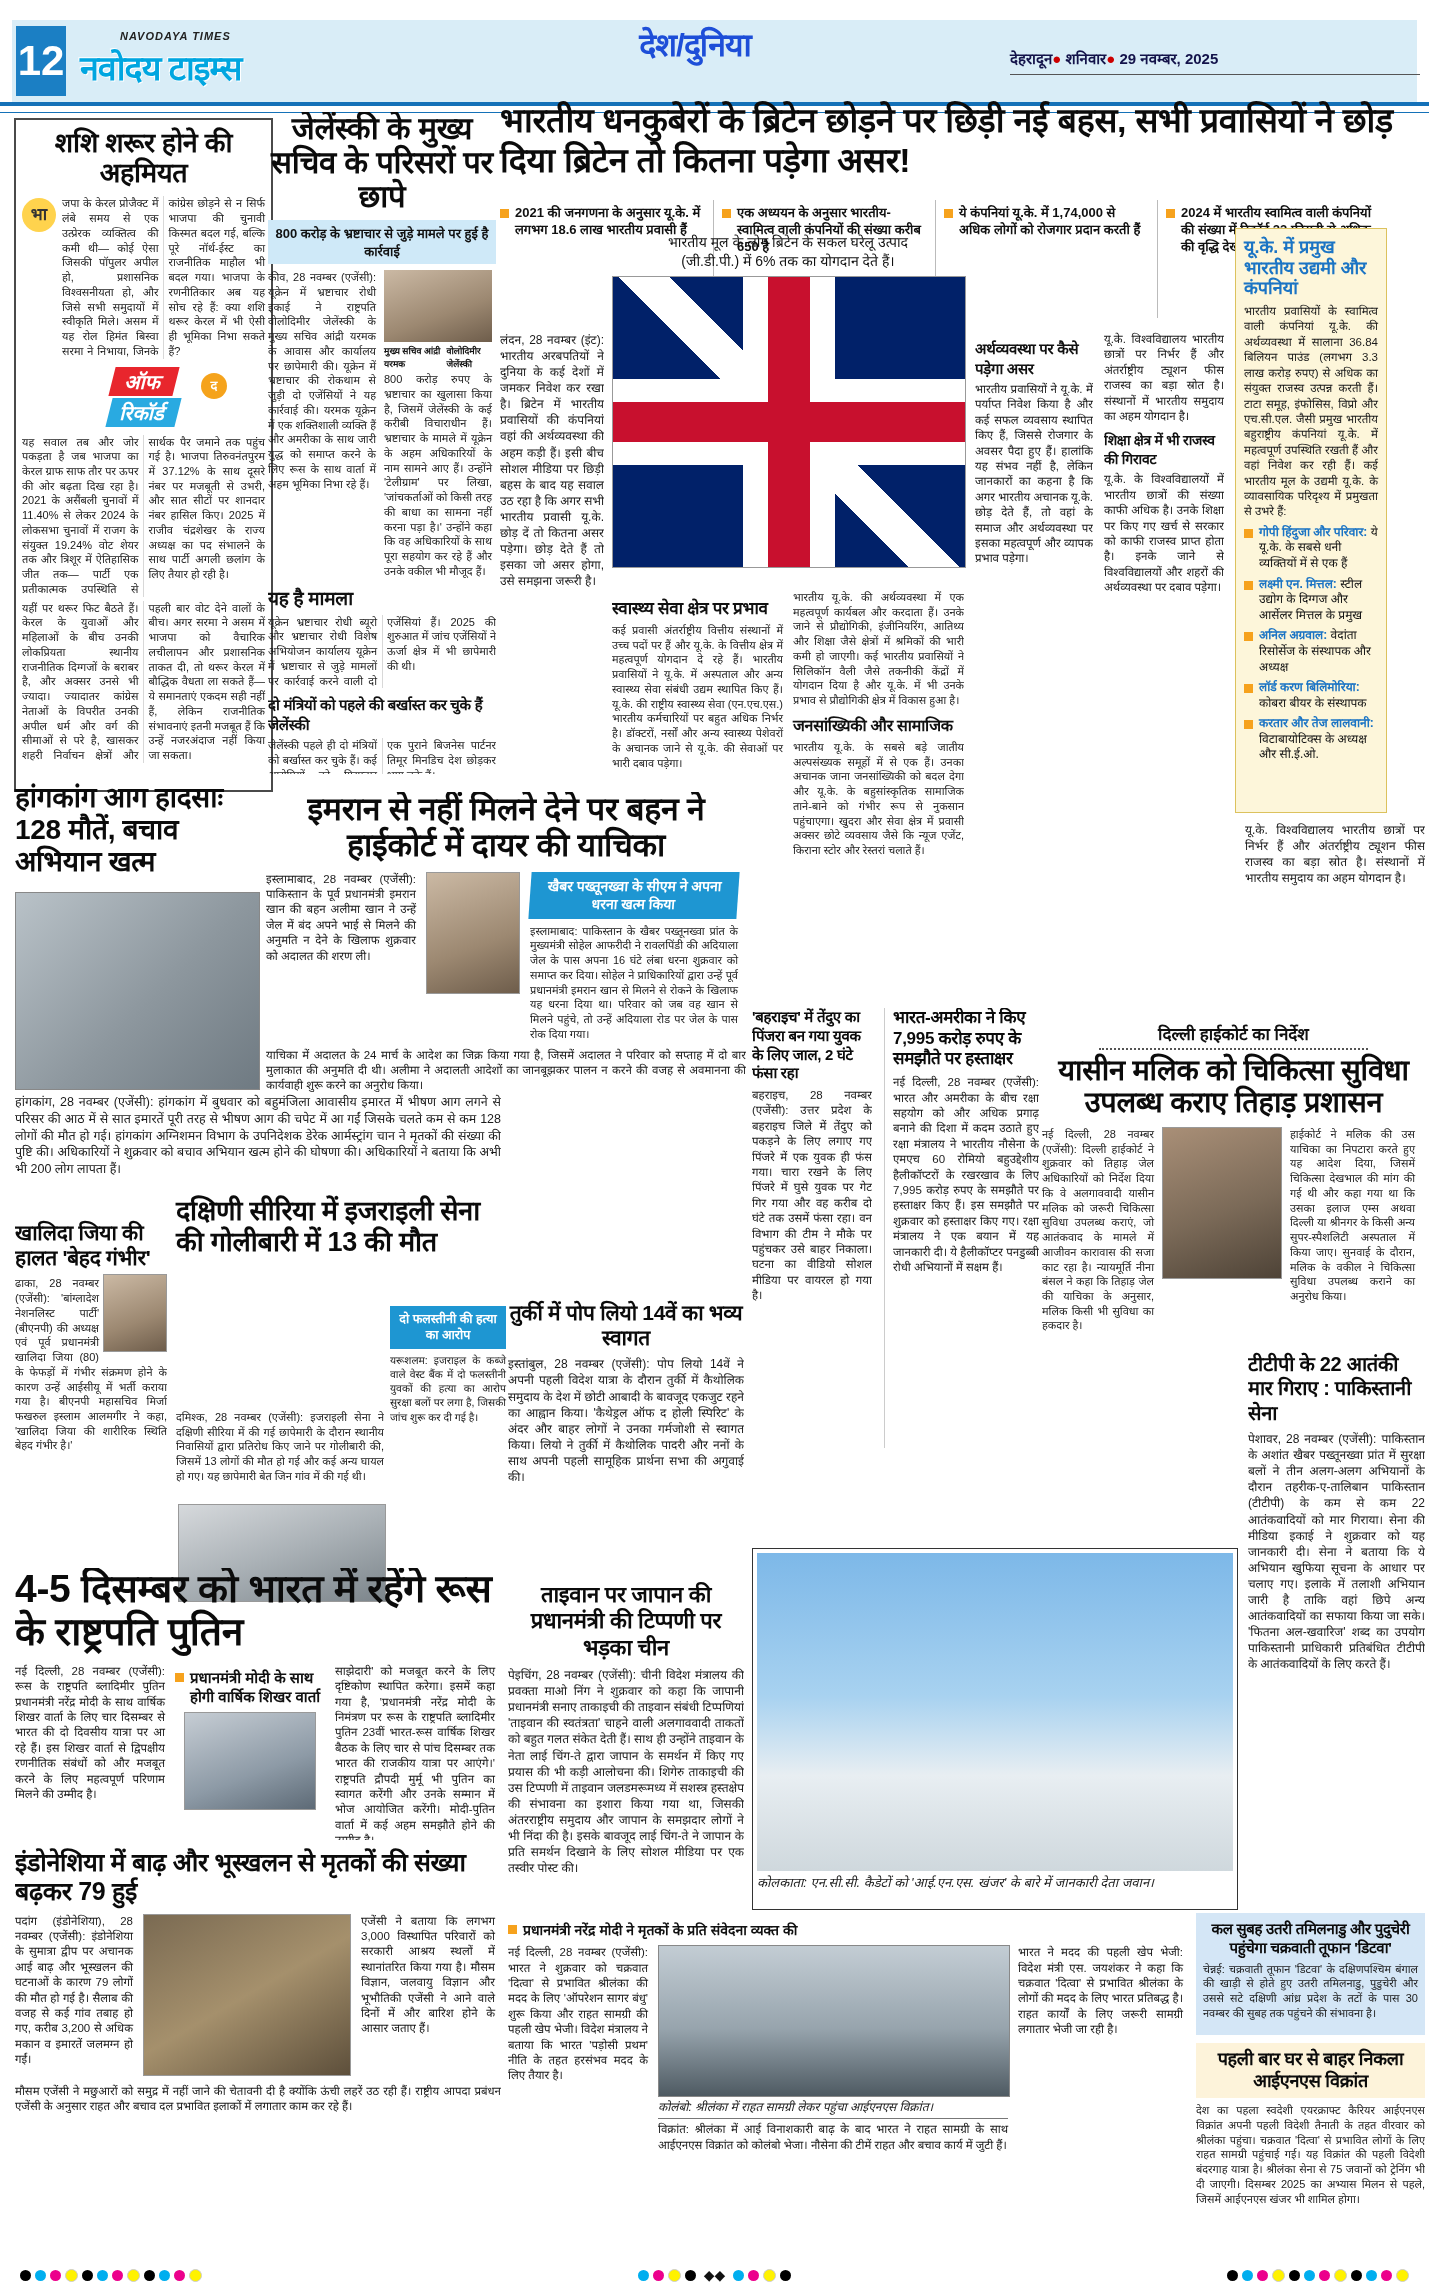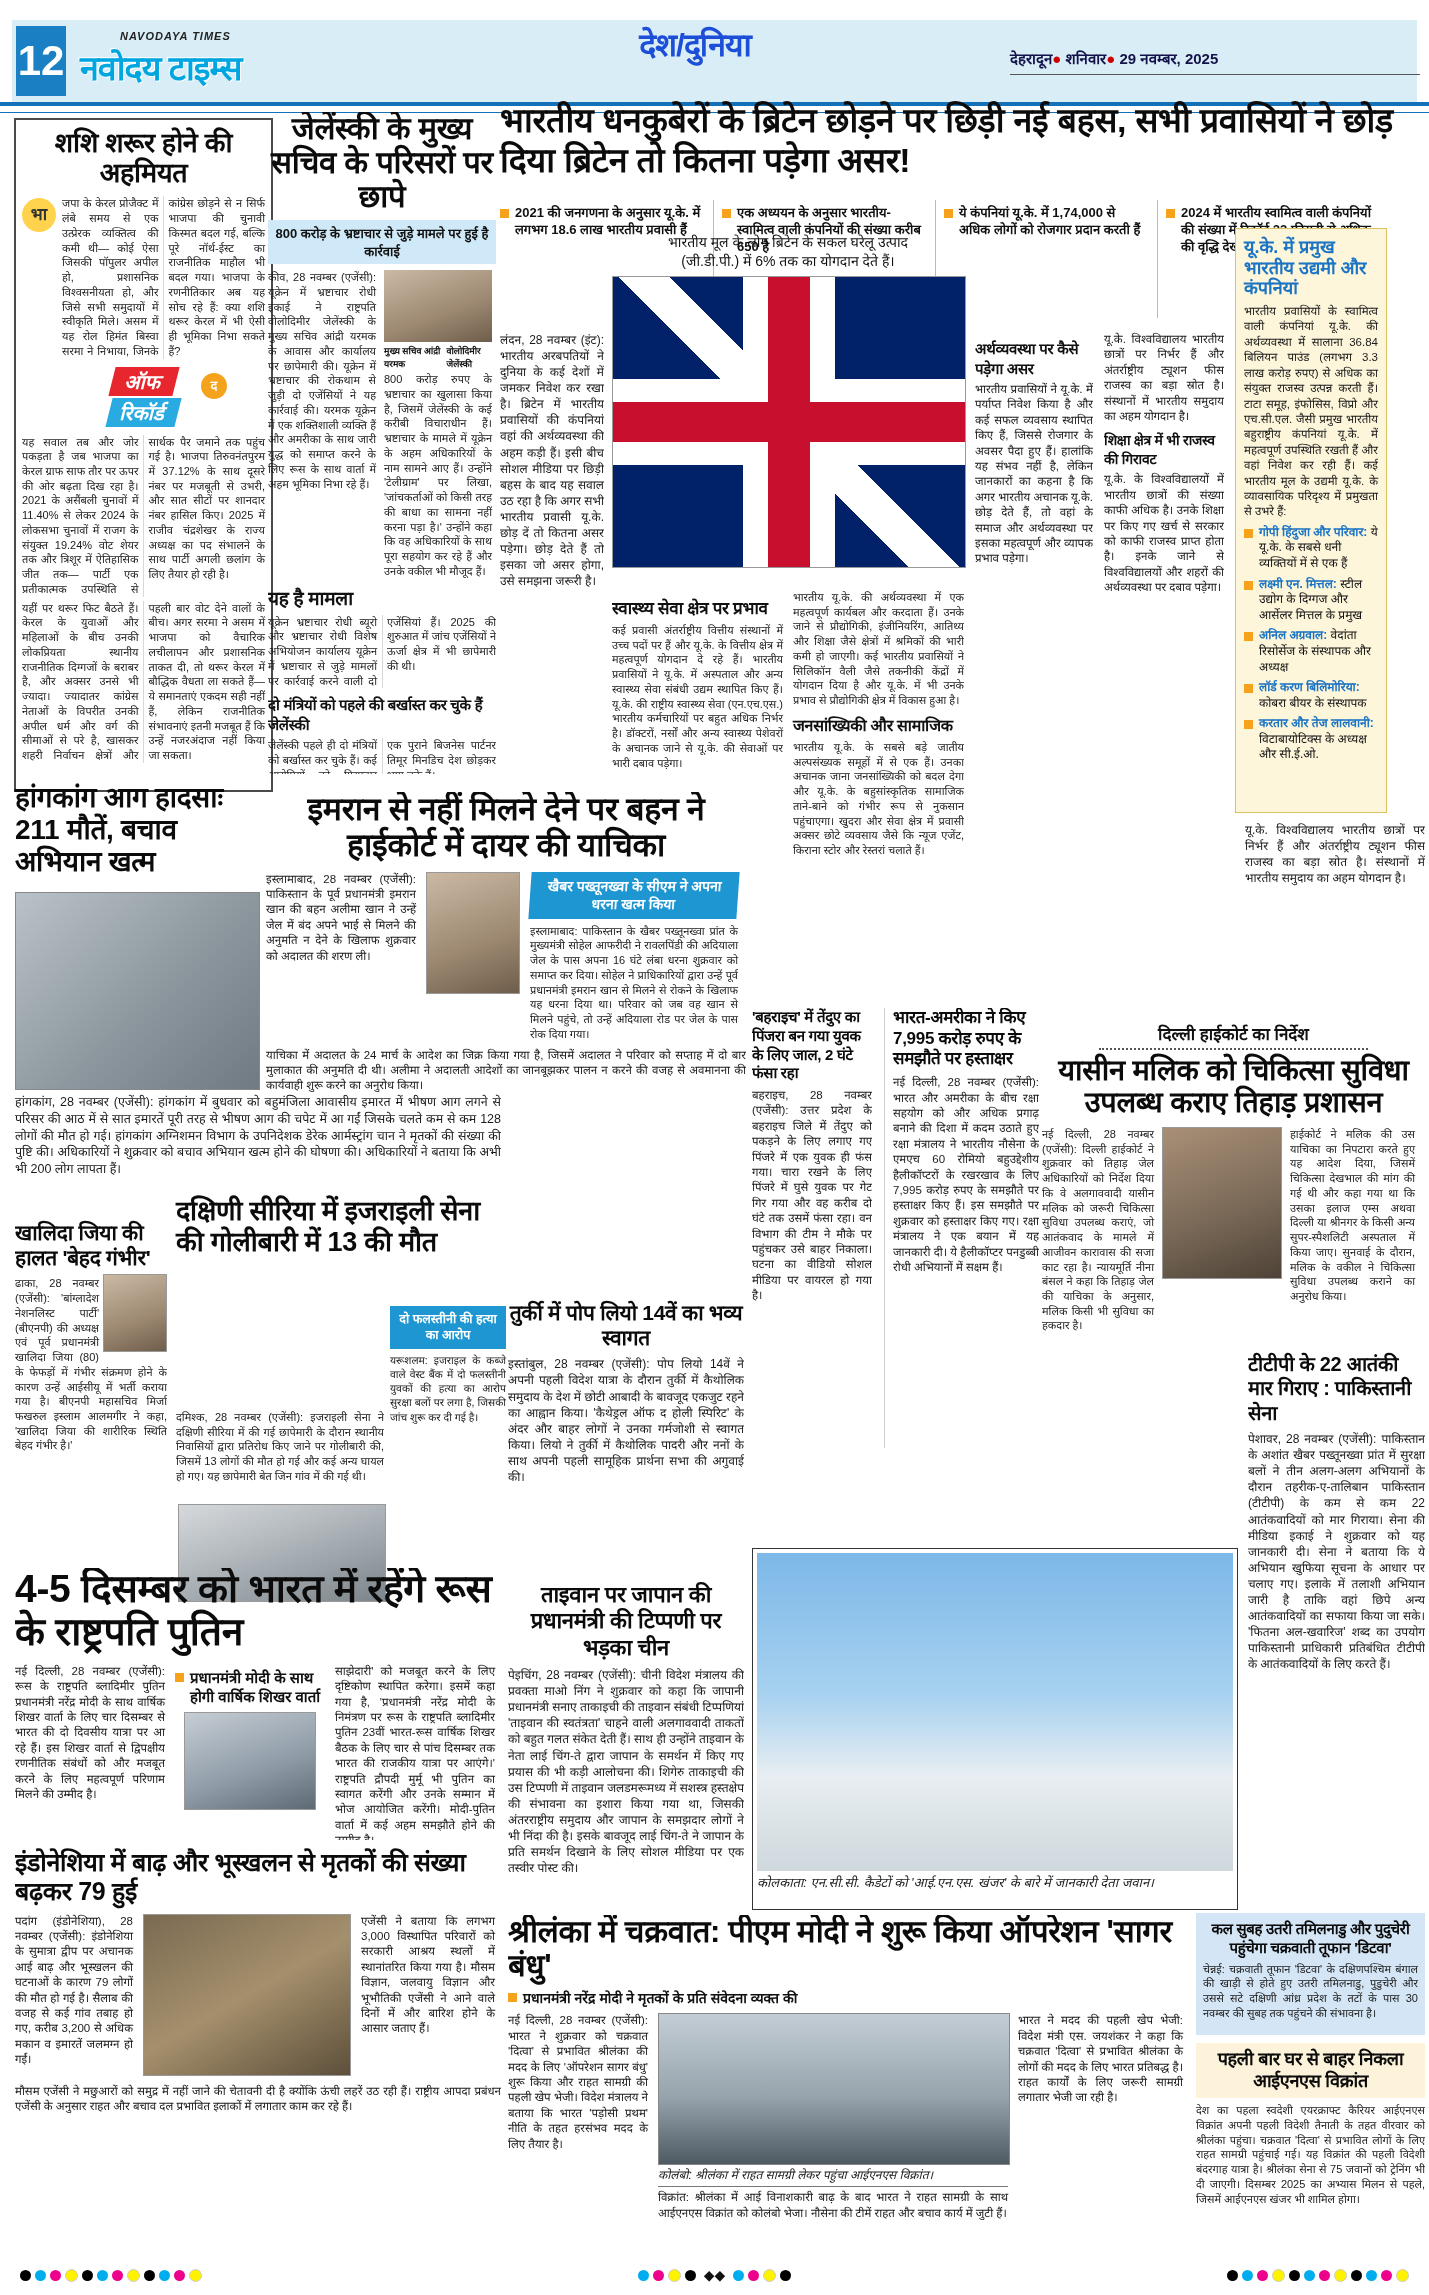--- a/index.html
+++ b/index.html
@@ -161,21 +161,21 @@
       <span class="sq"></span>
       <span><span class="pname">लॉर्ड करण बिलिमोरिया:</span> <span>कोबरा बीयर के संस्थापक</span></span>
     </div>
   <div class="sbul">
       <span class="sq"></span>
       <span><span class="pname">करतार और तेज लालवानी:</span> <span>विटाबायोटिक्स के अध्यक्ष और सी.ई.ओ.</span></span>
     </div>
 </div>
 <div class="abs bt" style="left:1245px;top:822px;width:180px;height:195px;font-size:12px;overflow:hidden">यू.के. विश्वविद्यालय भारतीय छात्रों पर निर्भर हैं और अंतर्राष्ट्रीय ट्यूशन फीस राजस्व का बड़ा स्रोत है। संस्थानों में भारतीय समुदाय का अहम योगदान है।</div>
 
-<div class="abs hl" style="left:15px;top:782px;width:243px;height:106px;font-size:28px;line-height:1.15">हांगकांग आग हादसाः 211 मौतें, बचाव अभियान खत्म</div>
+<div class="abs hl" style="left:15px;top:782px;width:243px;height:106px;font-size:28px;line-height:1.15">हांगकांग आग हादसाः 128 मौतें, बचाव अभियान खत्म</div>
 <div class="abs ph ph-fire" style="left:15px;top:892px;width:243px;height:196px;border:1px solid #888"></div>
 <div class="abs bt" style="left:15px;top:1094px;width:486px;height:118px;font-size:12.5px;overflow:hidden">हांगकांग, 28 नवम्बर (एजेंसी): हांगकांग में बुधवार को बहुमंजिला आवासीय इमारत में भीषण आग लगने से परिसर की आठ में से सात इमारतें पूरी तरह से भीषण आग की चपेट में आ गईं जिसके चलते कम से कम 128 लोगों की मौत हो गई। हांगकांग अग्निशमन विभाग के उपनिदेशक डेरेक आर्मस्ट्रांग चान ने मृतकों की संख्या की पुष्टि की। अधिकारियों ने शुक्रवार को बचाव अभियान खत्म होने की घोषणा की। अधिकारियों ने बताया कि अभी भी 200 लोग लापता हैं।</div>
 
 <div class="abs" style="left:266px;top:792px;width:480px;height:398px;overflow:hidden">
   <div class="hl" style="font-size:32px;text-align:center;line-height:1.12">इमरान से नहीं मिलने देने पर बहन ने हाईकोर्ट में दायर की याचिका</div>
   <div style="display:flex;gap:10px;margin-top:8px">
     <div class="bt" style="width:150px;font-size:11.5px">इस्लामाबाद, 28 नवम्बर (एजेंसी): पाकिस्तान के पूर्व प्रधानमंत्री इमरान खान की बहन अलीमा खान ने उन्हें जेल में बंद अपने भाई से मिलने की अनुमति न देने के खिलाफ शुक्रवार को अदालत की शरण ली।</div>
     <div class="ph ph-face" style="width:92px;height:120px;border:1px solid #999"></div>
     <div style="width:208px">
       <div class="bluelabel" style="font-size:14px">खैबर पख्तूनख्वा के सीएम ने अपना धरना खत्म किया</div>
@@ -257,21 +257,20 @@
   <div class="hl" style="font-size:25px;line-height:1.15">इंडोनेशिया में बाढ़ और भूस्खलन से मृतकों की संख्या बढ़कर 79 हुई</div>
   <div style="display:flex;gap:10px;margin-top:8px">
     <div class="bt" style="width:118px;font-size:11.5px">पदांग (इंडोनेशिया), 28 नवम्बर (एजेंसी): इंडोनेशिया के सुमात्रा द्वीप पर अचानक आई बाढ़ और भूस्खलन की घटनाओं के कारण 79 लोगों की मौत हो गई है। सैलाब की वजह से कई गांव तबाह हो गए, करीब 3,200 से अधिक मकान व इमारतें जलमग्न हो गईं।</div>
     <div class="ph ph-flood" style="width:206px;height:160px;border:1px solid #999"></div>
     <div class="bt" style="width:134px;font-size:11.5px">एजेंसी ने बताया कि लगभग 3,000 विस्थापित परिवारों को सरकारी आश्रय स्थलों में स्थानांतरित किया गया है। मौसम विज्ञान, जलवायु विज्ञान और भूभौतिकी एजेंसी ने आने वाले दिनों में और बारिश होने के आसार जताए हैं।</div>
   </div>
   <div class="bt" style="font-size:11.5px;margin-top:8px">मौसम एजेंसी ने मछुआरों को समुद्र में नहीं जाने की चेतावनी दी है क्योंकि ऊंची लहरें उठ रही हैं। राष्ट्रीय आपदा प्रबंधन एजेंसी के अनुसार राहत और बचाव दल प्रभावित इलाकों में लगातार काम कर रहे हैं।</div>
 </div>
 
 <div class="abs" style="left:508px;top:1915px;width:682px;height:335px;overflow:hidden">
-  <div class="hl" style="font-size:31px;line-height:1.1">श्रीलंका में चक्रवात: पीएम मोदी ने शुरू किया ऑपरेशन 'सागर बंधु'</div>
   <div class="sbul" style="font-weight:bold;font-size:14px;margin-top:6px">
     <span class="sq"></span>
     <span>प्रधानमंत्री नरेंद्र मोदी ने मृतकों के प्रति संवेदना व्यक्त की</span>
   </div>
   <div style="display:flex;gap:10px;margin-top:6px">
     <div class="bt" style="width:140px;font-size:11.5px">नई दिल्ली, 28 नवम्बर (एजेंसी): भारत ने शुक्रवार को चक्रवात 'दित्वा' से प्रभावित श्रीलंका की मदद के लिए 'ऑपरेशन सागर बंधु' शुरू किया और राहत सामग्री की पहली खेप भेजी। विदेश मंत्रालय ने बताया कि भारत 'पड़ोसी प्रथम' नीति के तहत हरसंभव मदद के लिए तैयार है।</div>
     <div style="width:350px">
       <div class="ph ph-ship" style="width:350px;height:150px;border:1px solid #888"></div>
       <div class="cap" style="font-size:12px;margin:3px 0;border-bottom:1px solid #777;padding-bottom:3px">कोलंबो: श्रीलंका में राहत सामग्री लेकर पहुंचा आईएनएस विक्रांत।</div>
       <div class="bt" style="font-size:11.5px">विक्रांत: श्रीलंका में आई विनाशकारी बाढ़ के बाद भारत ने राहत सामग्री के साथ आईएनएस विक्रांत को कोलंबो भेजा। नौसेना की टीमें राहत और बचाव कार्य में जुटी हैं।</div>

